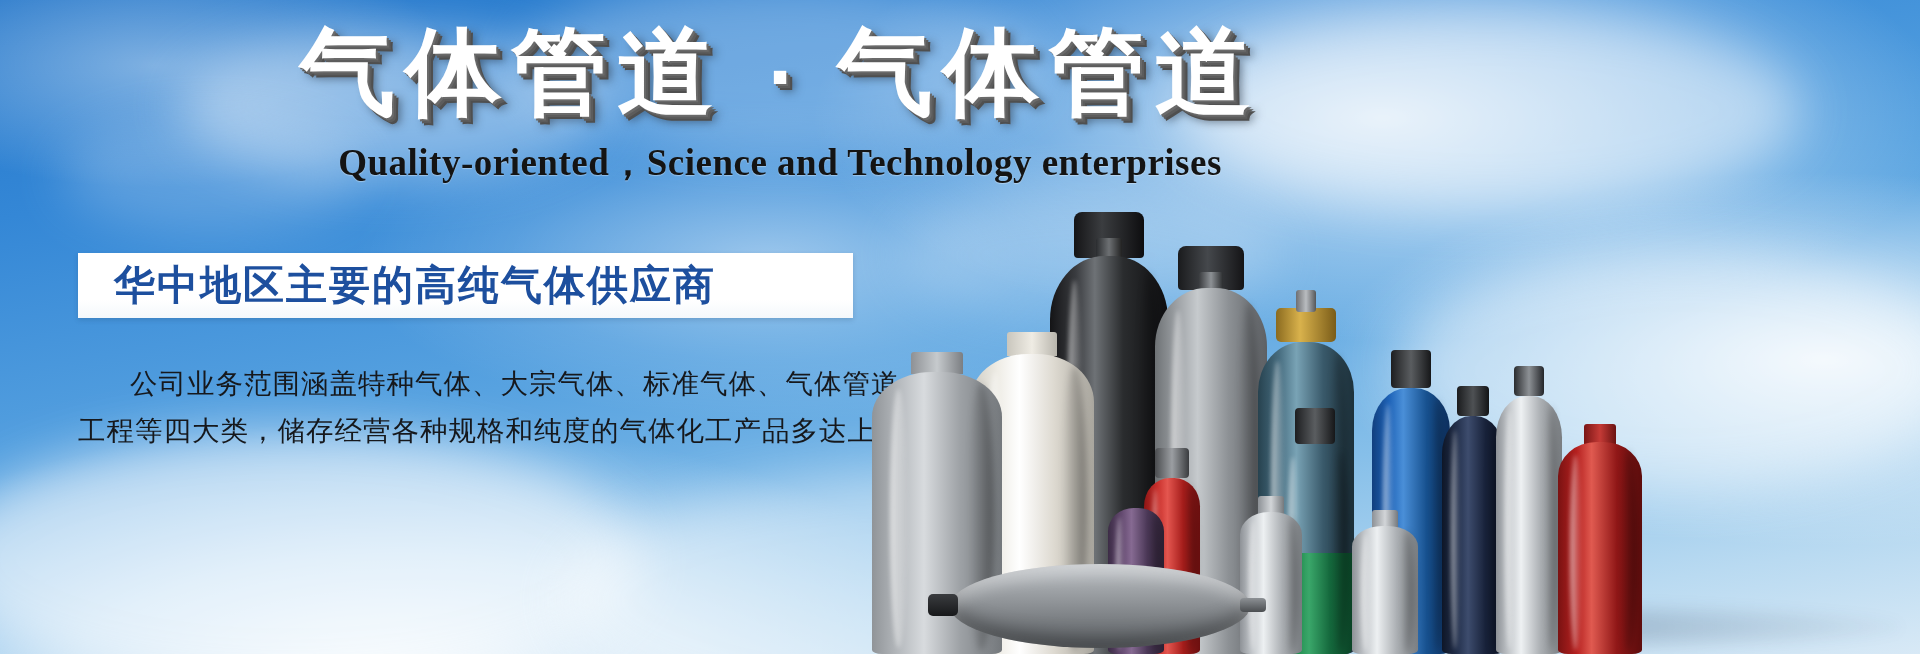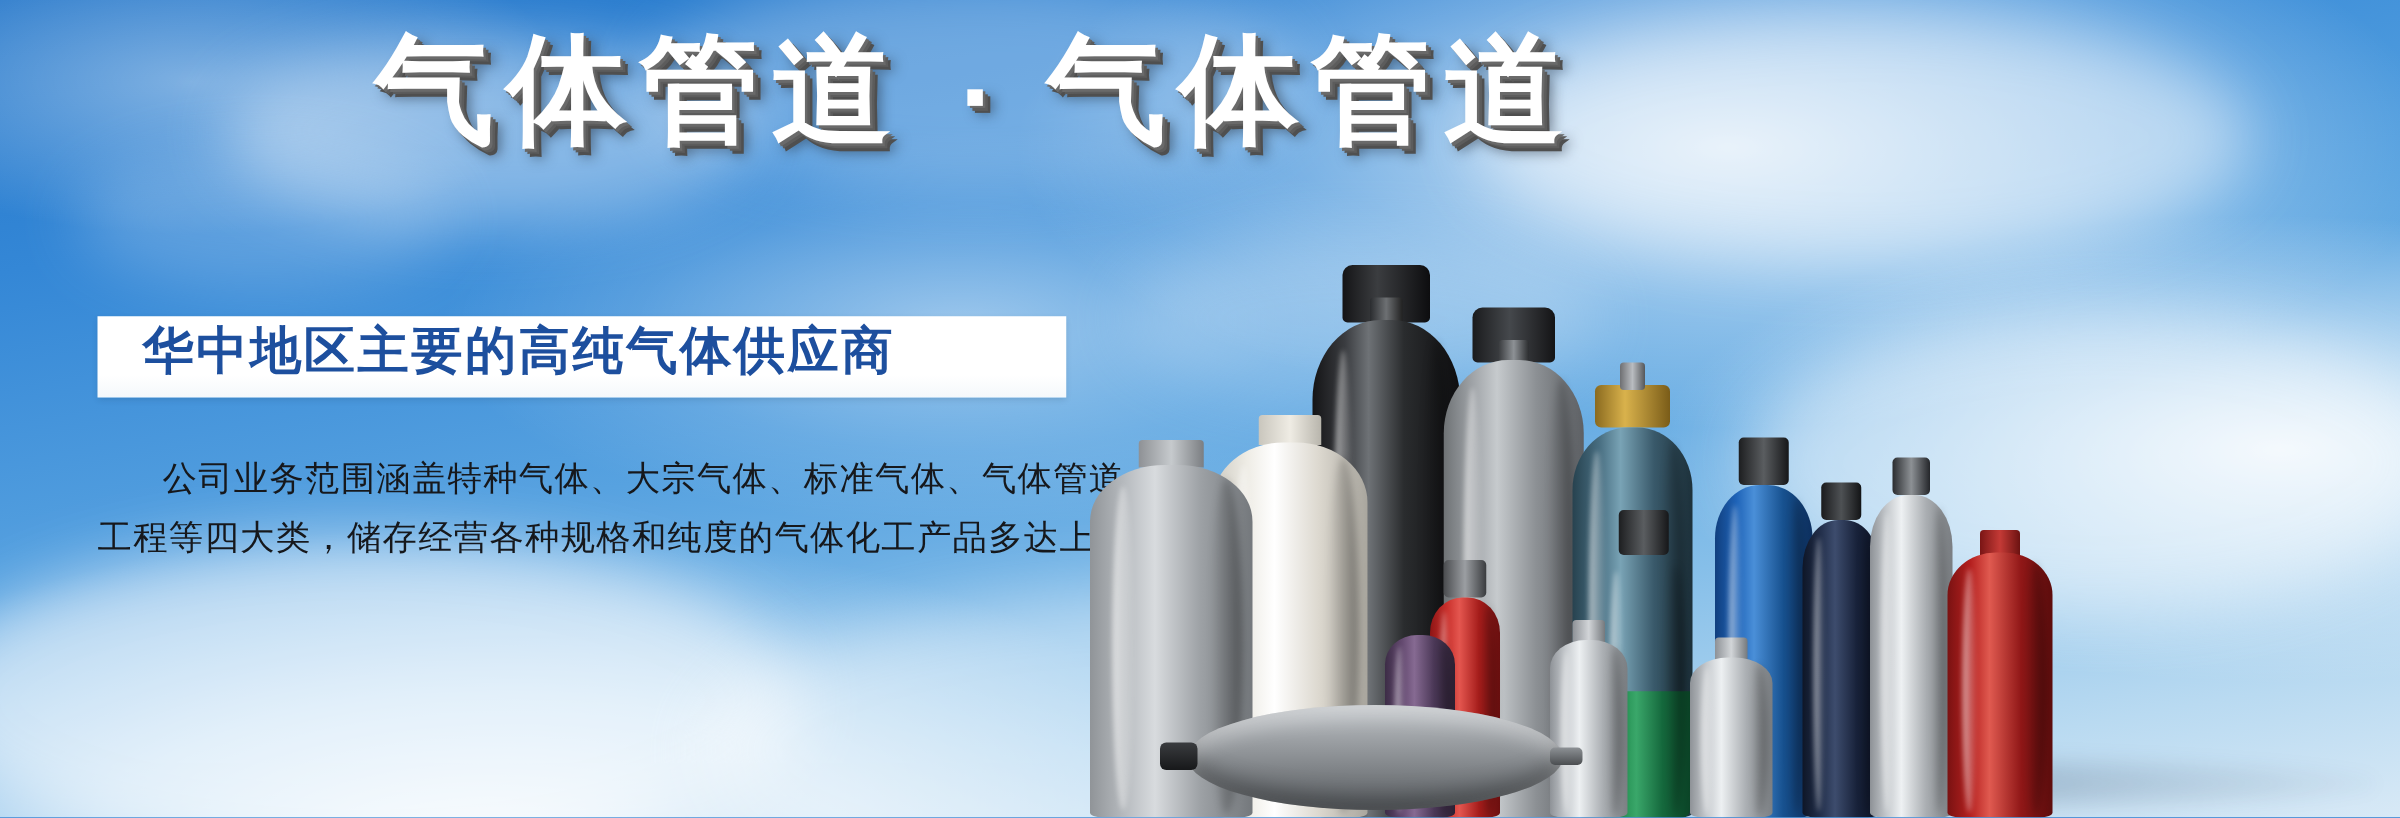--- a/index.html
+++ b/index.html
@@ -63,21 +63,21 @@
     white-space:nowrap;
     text-shadow:0 1px 1px rgba(255,255,255,.35);
   }
 
   
   #callout {
     position:absolute; left:78px; top:253px;
     width:775px; height:65px;
     background:linear-gradient(180deg,#ffffff 0%,#ffffff 72%,#f4f8fb 100%);
     box-shadow:0 2px 5px rgba(20,50,85,0.18);
-    display:flex; 
+    display:flex; align-items:center;
   }
   #callout-text {
     font-family:"DejaVu Sans", sans-serif;
     font-weight:bold;
     font-size:41px;
     letter-spacing:2px;
     color:#1d4f9e;
     padding-left:36px;
     white-space:nowrap;
   }
@@ -152,20 +152,21 @@
   <div class="cloud c6"></div>
   <div class="cloud c7"></div>
   <div class="cloud c8"></div>
 
   <div id="headline">
     <span>气体管道</span>
     <span class="dot">·</span>
     <span>气体管道</span>
   </div>
 
+  <div id="subhead">Quality-oriented，Science and Technology enterprises</div>
 
   <div id="callout">
     <div id="callout-text">华中地区主要的高纯气体供应商</div>
   </div>
 
   <div id="paragraph">
     <div class="line indent">公司业务范围涵盖特种气体、大宗气体、标准气体、气体管道</div>
     <div class="line">工程等四大类，储存经营各种规格和纯度的气体化工产品多达上百</div>
   </div>
 

